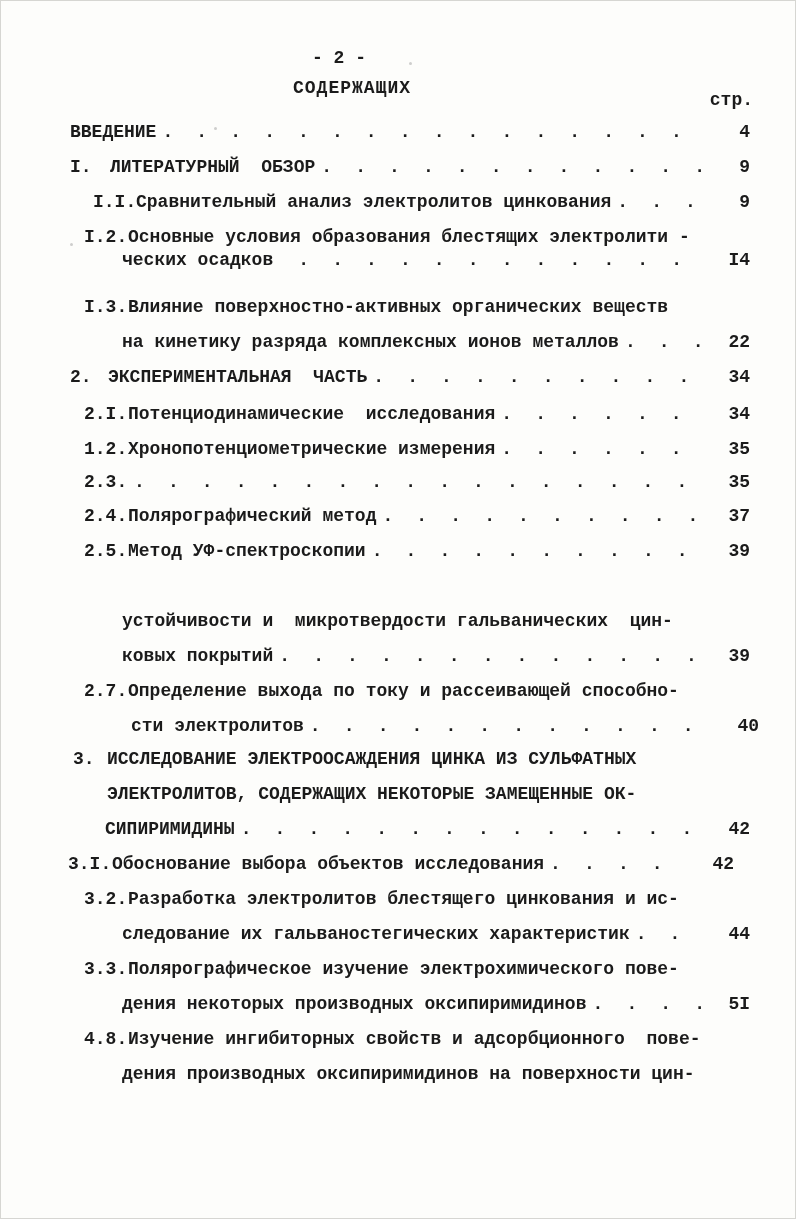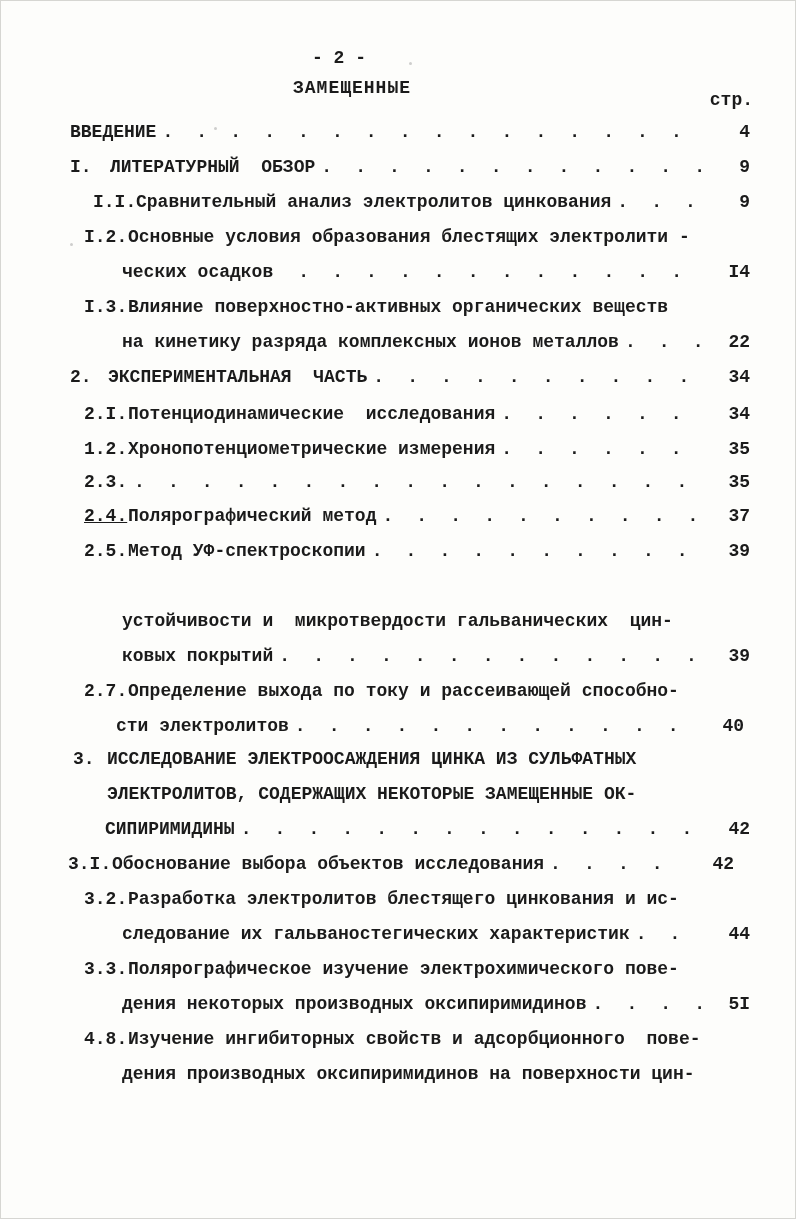--- a/index.html
+++ b/index.html
@@ -35,21 +35,21 @@
   }
   .pg{flex:0 0 auto;width:46px;text-align:right;}
   .speck{position:absolute;width:3px;height:3px;border-radius:50%;background:#555;opacity:.28;}
 </style>
 </head>
 <body>
 
 <div class="page">
 
   <div class="abs" style="left:312px;top:47px;">- 2 -</div>
-  <div class="abs" style="left:293px;top:77px;letter-spacing:1px;">ЗАМЕЩЕННЫЕ</div>
+  <div class="abs" style="left:293px;top:77px;letter-spacing:1px;">СОДЕРЖАЩИХ</div>
   <div class="abs" style="right:43px;top:89px;">стр.</div>
 
   <div class="row" style="top:121px;left:70px;width:680px;">
     <span class="txt">ВВЕДЕНИЕ</span>
     <span class="lead">.  .  .  .  .  .  .  .  .  .  .  .  .  .  .  .  .  .  .  .  .  .  .  .</span>
     <span class="pg">4</span>
   </div>
 
   <div class="row" style="top:156px;left:70px;width:680px;">
     <span class="lbl" style="width:40px;">I.</span>
@@ -63,21 +63,21 @@
     <span class="txt">Сравнительный анализ электролитов цинкования</span>
     <span class="lead">.  .  .  .  .  .  .  .  .  .  .  .  .  .  .  .  .  .  .  .  .  .  .  .</span>
     <span class="pg">9</span>
   </div>
 
   <div class="row" style="top:226px;left:84px;width:666px;">
     <span class="lbl" style="width:44px;">I.2.</span>
     <span class="txt">Основные условия образования блестящих электролити -</span>
   </div>
 
-  <div class="row" style="top:261px;left:122px;width:628px;gap:19px;">
+  <div class="row" style="top:249px;left:122px;width:628px;gap:19px;">
     <span class="txt">ческих осадков</span>
     <span class="lead">.  .  .  .  .  .  .  .  .  .  .  .  .  .  .  .  .  .  .  .  .  .  .  .</span>
     <span class="pg">I4</span>
   </div>
 
   <div class="row" style="top:296px;left:84px;width:666px;">
     <span class="lbl" style="width:44px;">I.3.</span>
     <span class="txt">Влияние поверхностно-активных органических веществ</span>
   </div>
 
@@ -108,21 +108,21 @@
     <span class="pg">35</span>
   </div>
 
   <div class="row" style="top:471px;left:84px;width:666px;">
     <span class="lbl" style="width:44px;">2.3.</span>
     <span class="lead">.  .  .  .  .  .  .  .  .  .  .  .  .  .  .  .  .  .  .  .  .  .  .  .</span>
     <span class="pg">35</span>
   </div>
 
   <div class="row" style="top:505px;left:84px;width:666px;">
-    <span class="lbl" style="width:44px;text-decoration:underline;">2.4.</span>
+    <span class="lbl" style="width:44px;">2.4.</span>
     <span class="txt">Полярографический метод</span>
     <span class="lead">.  .  .  .  .  .  .  .  .  .  .  .  .  .  .  .  .  .  .  .  .  .  .  .</span>
     <span class="pg">37</span>
   </div>
 
   <div class="row" style="top:540px;left:84px;width:666px;">
     <span class="lbl" style="width:44px;">2.5.</span>
     <span class="txt">Метод УФ-спектроскопии</span>
     <span class="lead">.  .  .  .  .  .  .  .  .  .  .  .  .  .  .  .  .  .  .  .  .  .  .  .</span>
     <span class="pg">39</span>
@@ -137,21 +137,21 @@
     <span class="txt">ковых покрытий</span>
     <span class="lead">.  .  .  .  .  .  .  .  .  .  .  .  .  .  .  .  .  .  .  .  .  .  .  .</span>
     <span class="pg">39</span>
   </div>
 
   <div class="row" style="top:680px;left:84px;width:666px;">
     <span class="lbl" style="width:44px;">2.7.</span>
     <span class="txt">Определение выхода по току и рассеивающей способно-</span>
   </div>
 
-  <div class="row" style="top:715px;left:116px;width:628px;">
+  <div class="row" style="top:715px;left:131px;width:628px;">
     <span class="txt">сти электролитов</span>
     <span class="lead">.  .  .  .  .  .  .  .  .  .  .  .  .  .  .  .  .  .  .  .  .  .  .  .</span>
     <span class="pg">40</span>
   </div>
 
   <div class="row" style="top:748px;left:73px;width:677px;">
     <span class="lbl" style="width:34px;">3.</span>
     <span class="txt">ИССЛЕДОВАНИЕ ЭЛЕКТРООСАЖДЕНИЯ ЦИНКА ИЗ СУЛЬФАТНЫХ</span>
   </div>
 

